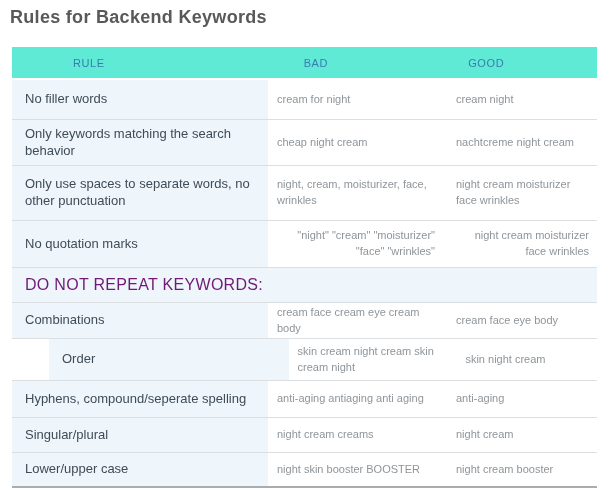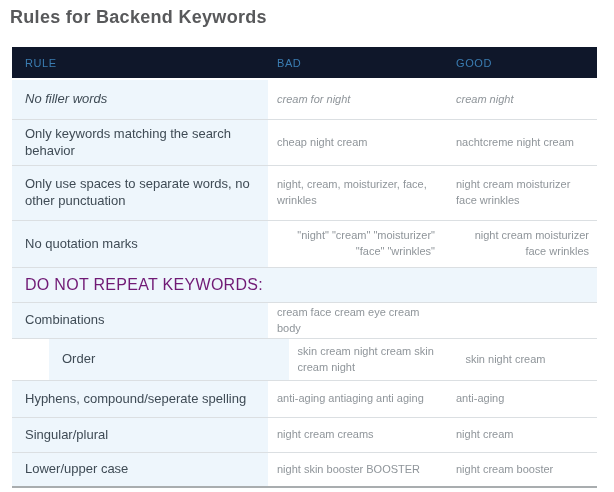--- a/index.html
+++ b/index.html
@@ -18,23 +18,24 @@
     color: #58595b; letter-spacing: 0.3px;
   }
 
   .rules-table {
     position: absolute; top: 47px; left: 12px;
     width: 585px;
   }
 
   .thead {
     display: flex; align-items: center;
-    background: #0f172a;
+    background: #5eead4;
     height: 33px;
     border-bottom: 2px solid #ffffff;
+    padding-left: 48px;
   }
   .th {
     font-size: 11px; color: #3a7cb1;
     letter-spacing: 0.6px;
     font-weight: 400;
   }
 
   .col-rule { width: 256px; padding-left: 13px; padding-right: 10px; }
   .col-bad  { width: 179px; padding-left: 9px;  padding-right: 12px; }
   .col-good { width: 150px; padding-left: 9px;  padding-right: 8px; }
@@ -62,21 +63,21 @@
     min-height: 35px;
   }
   .section-label {
     width: 100%;
     padding-left: 13px;
     font-size: 16px; color: #701a75;
     letter-spacing: 0.3px;
   }
 
   
-  .r0 { min-height: 40px; font-style: italic; }
+  .r0 { min-height: 40px; }
   .r1 { min-height: 46px; }
   .r2 { min-height: 55px; }
   .r3 { min-height: 47px; text-align: right; }
   .r4 { min-height: 36px; }
   .r5 { min-height: 42px; padding-left: 37px; }
   .r6 { min-height: 37px; }
   .r7 { min-height: 35px; }
   .r8 { min-height: 35px; }
 </style>
 </head>
@@ -118,20 +119,21 @@
       <div class="td col-good">night cream moisturizer face wrinkles</div>
     </div>
 
     <div class="tr section-row">
       <div class="section-label">DO NOT REPEAT KEYWORDS:</div>
     </div>
 
     <div class="tr r4">
       <div class="td col-rule">Combinations</div>
       <div class="td col-bad">cream face cream eye cream body</div>
+      <div class="td col-good">cream face eye body</div>
     </div>
 
     <div class="tr r5">
       <div class="td col-rule">Order</div>
       <div class="td col-bad">skin cream night cream skin cream night</div>
       <div class="td col-good">skin night cream</div>
     </div>
 
     <div class="tr r6">
       <div class="td col-rule">Hyphens, compound/seperate spelling</div>

